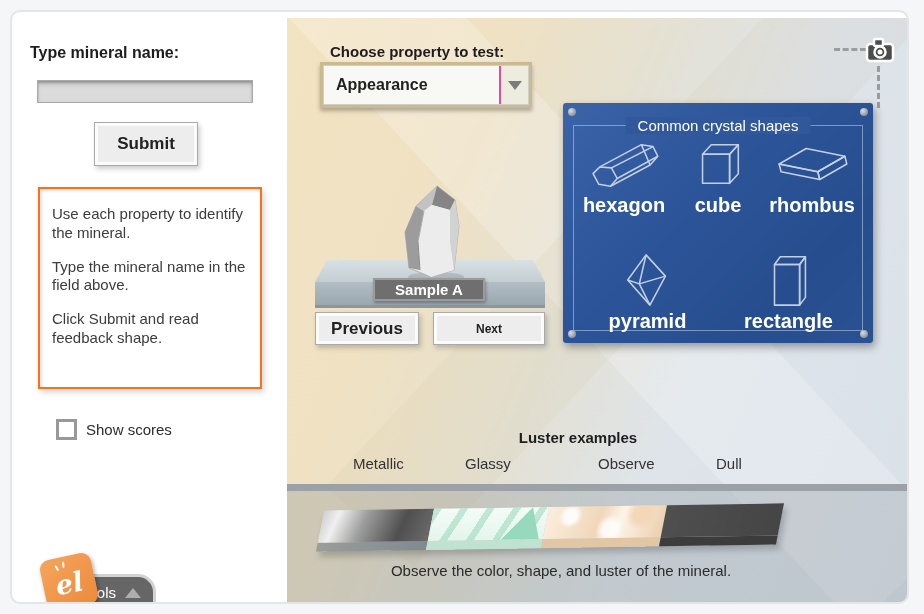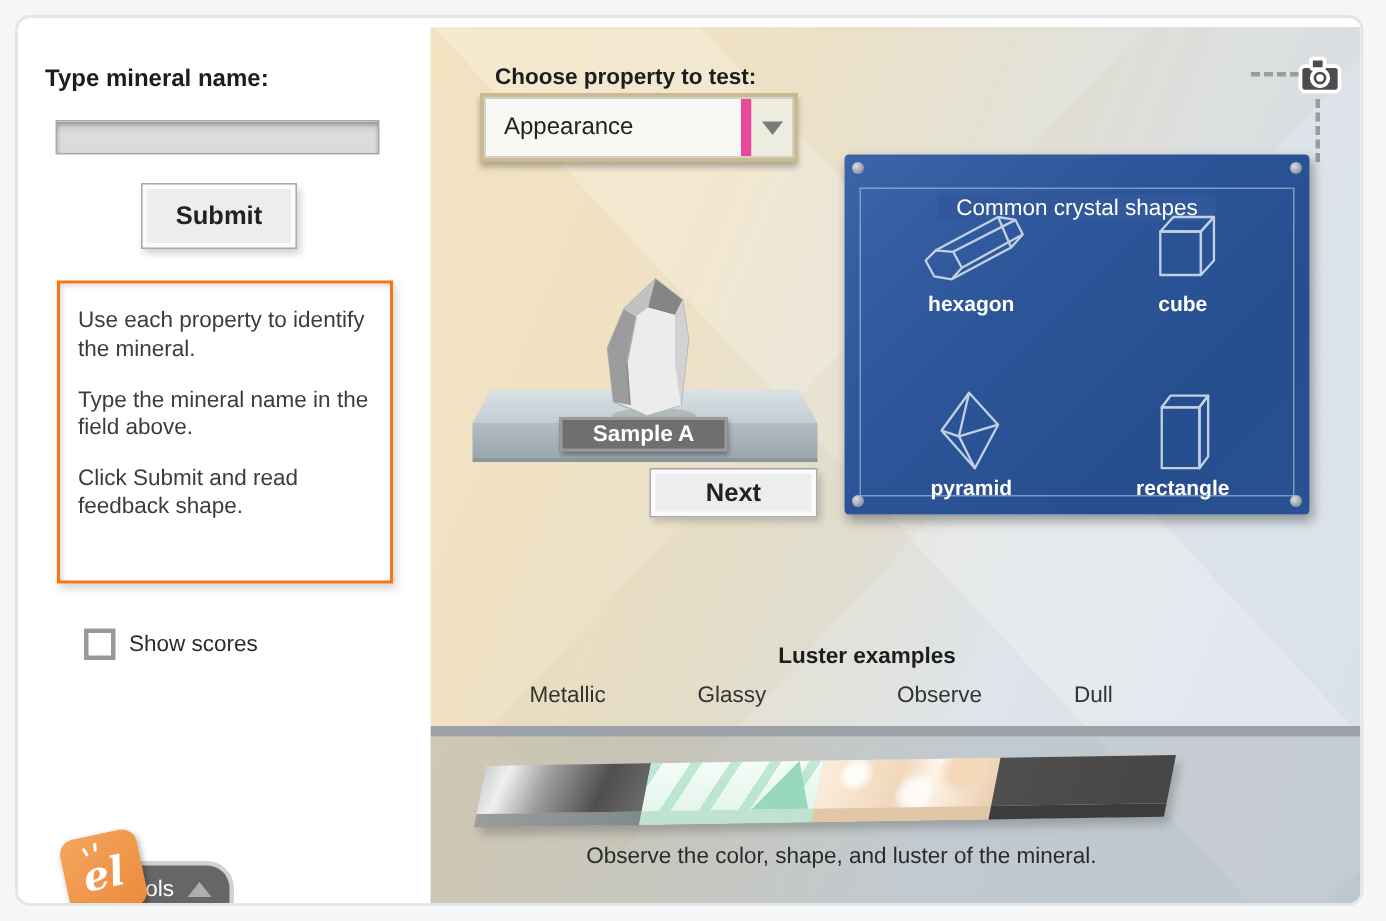--- a/index.html
+++ b/index.html
@@ -41,58 +41,58 @@
   }
   .wm { position:absolute; pointer-events:none; }
   .wm1 { width:900px; height:130px; left:-140px; top:170px; transform:rotate(47deg); background:rgba(255,255,255,0.22); }
   .wm2 { width:900px; height:120px; left:-60px; top:120px; transform:rotate(-47deg); background:rgba(205,185,150,0.10); }
 
   .prop-label { position:absolute; left:43px; top:25px; font-size:15px; font-weight:bold; color:#1d1d1d; }
   .dropdown { position:absolute; left:33px; top:44px; width:212px; height:46px;
     background:#c9ba92; padding:3px; box-shadow:0 3px 4px rgba(0,0,0,0.28); cursor:pointer; }
   .dd-inner { width:100%; height:100%; background:#f8f8f4; border:1px solid #cfcfc7; display:flex; }
   .dd-field { flex:1; display:flex; align-items:center; padding-left:12px;
-    font-size:16px; font-weight:normal; color:#222; border-right:7px solid #ec4899; }
+    font-size:16px; font-weight:bold; color:#222; border-right:2px solid #ec4899; }
   .dd-btn { width:27px; display:flex; align-items:center; justify-content:center; background:#ececE6; background:#ececе6; background:#ececdf; cursor:pointer; }
   .dd-arrow { width:0; height:0; border-left:7px solid transparent; border-right:7px solid transparent; border-top:9px solid #7b7b7b; }
 
   .dash-h { position:absolute; left:547px; top:30px; width:32px; border-top:3px dashed #9c9c9c; }
   .dash-v { position:absolute; left:590px; top:48px; height:42px; border-left:3px dashed #9c9c9c; }
   .camera { position:absolute; left:577px; top:18px; width:32px; height:28px; }
 
   
   .crystal-panel { position:absolute; left:276px; top:85px; width:310px; height:240px;
     background:linear-gradient(135deg,#3c64a8 0%, #2d569b 35%, #264e8e 75%, #2a5192 100%);
     border-radius:3px; box-shadow:2px 4px 8px rgba(0,0,0,0.35); }
   .cp-border { position:absolute; left:10px; right:10px; top:22px; bottom:12px;
     border:1px solid rgba(195,210,235,0.55); pointer-events:none; }
   .cp-title { position:absolute; top:14px; left:50%; transform:translateX(-50%);
-    background:#30589b; padding:0 12px; font-size:15px; color:#fff; white-space:nowrap;margin-top:13px; }
+    background:#30589b; padding:0 12px; font-size:15px; color:#fff; white-space:nowrap; }
   .screw { position:absolute; width:8px; height:8px; border-radius:50%;
     background:radial-gradient(circle at 35% 35%, #d9dde2, #8f969f 70%, #5d646d); }
   .cp-grid { position:absolute; left:14px; right:14px; top:32px; bottom:10px;
     display:flex; flex-direction:column; justify-content:space-between; }
   .cp-row { display:flex; }
   .cp-cell { flex:1; display:flex; flex-direction:column; align-items:center; }
   .cp-cell svg { display:block; }
-  .cp-lbl { color:#fff; font-size:14px; font-weight:bold; margin-top:1px; }
+  .cp-lbl { color:#fff; font-size:20px; font-weight:bold; margin-top:1px; }
 
   
   .plat-top { position:absolute; left:28px; top:242px; width:230px; height:22px;
     background:linear-gradient(#d8e1e4,#c3ced3);
     clip-path:polygon(12px 0, 218px 0, 230px 100%, 0 100%); }
   .plat-front { position:absolute; left:28px; top:264px; width:230px; height:26px;
     background:linear-gradient(#b2bdc4,#9ba7af); border-bottom:3px solid #8b969e; }
   .plate { position:absolute; left:86px; top:260px; width:112px; height:23px;
     background:#6f6f6f; border:2px solid #9b9b9b; display:flex; align-items:center; justify-content:center;
     color:#fff; font-size:15px; font-weight:bold; box-shadow:1px 2px 3px rgba(0,0,0,0.3); }
   .crystal { position:absolute; left:114px; top:162px; width:70px; height:102px; }
 
   .prev-btn { position:absolute; left:28px; top:294px; width:104px; height:33px; font-size:17px; }
-  .next-btn { position:absolute; left:146px; top:294px; width:112px; height:33px; font-size:17px; }
+  .next-btn { position:absolute; left:146px; top:294px; width:112px; height:33px; font-size:12px; }
 
   
   .luster-title { position:absolute; left:191px; top:411px; width:200px; text-align:center;
     font-size:15px; font-weight:bold; color:#1d1d1d; }
   .lx { position:absolute; top:437px; width:90px; text-align:left; font-size:15px; color:#333; }
   .lx0 { left:66px; } .lx1 { left:178px; } .lx2 { left:311px; } .lx3 { left:429px; }
 
   .sep-bar { position:absolute; left:0; top:466px; width:620px; height:7px; background:#9ba1a6; }
   .tray { position:absolute; left:0; top:473px; width:620px; height:111px; background:rgba(122,132,140,0.28); }
 
@@ -200,20 +200,28 @@
             <div class="cp-lbl">hexagon</div>
           </div>
           <div class="cp-cell">
             <svg width="84" height="58" viewBox="0 0 84 60" fill="none" stroke="#c3cfe3" stroke-width="1.6" stroke-linejoin="round">
               <rect x="26" y="20" width="28" height="30"></rect>
               <polygon points="26,20 35,10 63,10 54,20"></polygon>
               <polygon points="63,10 63,40 54,50 54,20"></polygon>
             </svg>
             <div class="cp-lbl">cube</div>
           </div>
+          <div class="cp-cell">
+            <svg width="84" height="58" viewBox="0 0 84 60" fill="none" stroke="#c3cfe3" stroke-width="1.6" stroke-linejoin="round">
+              <polygon points="8,30 36,14 76,22 48,38"></polygon>
+              <polygon points="8,30 10,38 50,46 48,38"></polygon>
+              <polygon points="76,22 78,30 50,46 48,38"></polygon>
+            </svg>
+            <div class="cp-lbl">rhombus</div>
+          </div>
         </div>
         <div class="cp-row">
           <div class="cp-cell">
             <svg width="84" height="58" viewBox="0 0 84 60" fill="none" stroke="#c3cfe3" stroke-width="1.6" stroke-linejoin="round">
               <polygon points="40,4 60,26 44,56 21,30"></polygon>
               <line x1="40" y1="4" x2="33" y2="34"></line>
                 <line x1="21" y1="30" x2="33" y2="34"></line>
               <line x1="33" y1="34" x2="44" y2="56"></line>
                 <line x1="33" y1="34" x2="60" y2="26"></line>
             </svg>
@@ -239,20 +247,21 @@
       <polygon points="8,88 4,52 15,26 23,31 17,62 19,90" fill="#9c9c9c"></polygon>
       <polygon points="15,26 36,6 31,25 23,31" fill="#c2c2c2"></polygon>
       <polygon points="31,25 36,6 54,20 49,30" fill="#858585"></polygon>
       <polygon points="23,31 31,25 49,30 53,90 30,97 19,90 17,62" fill="#ececec"></polygon>
       <polygon points="49,30 54,20 58,46 53,90 49,62" fill="#d2d2d2"></polygon>
       <line x1="17" y1="62" x2="19" y2="90" stroke="#8a8a8a" stroke-width="1"></line>
       <line x1="23" y1="31" x2="17" y2="62" stroke="#adadad" stroke-width="1"></line>
     </svg>
     <div class="plate">Sample A</div>
 
+    <button class="btn3d prev-btn">Previous</button>
     <button class="btn3d next-btn">Next</button>
 
     <div class="luster-title">Luster examples</div>
     <div class="lx lx0">Metallic</div>
     <div class="lx lx1">Glassy</div>
     <div class="lx lx2">Observe</div>
     <div class="lx lx3">Dull</div>
 
     <div class="sep-bar"></div>
     <div class="tray"></div>

